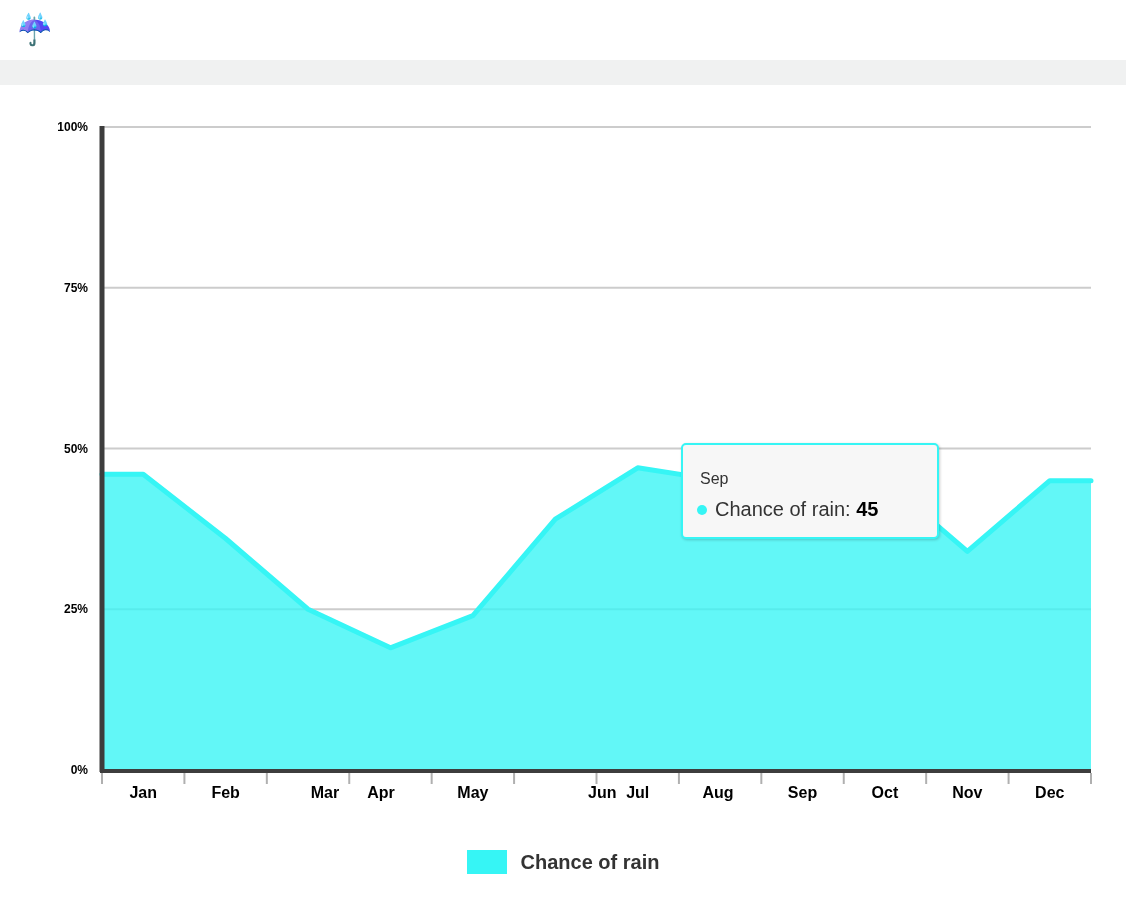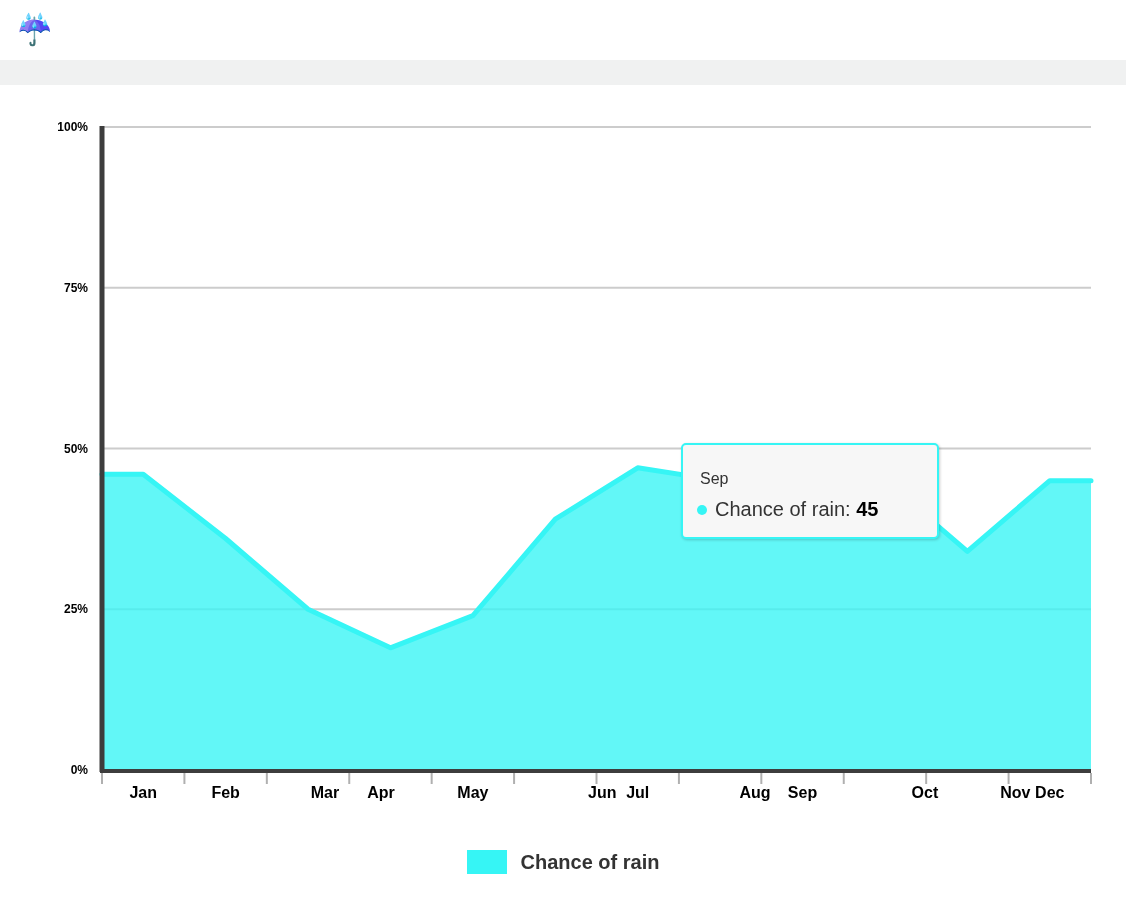--- a/index.html
+++ b/index.html
@@ -249,24 +249,24 @@
       <div class="ylabel" style="top: 34px;">100%</div>
     </div>
   <div class="xlabels" id="xlabels">
       <div class="xlabel" style="left: 143.208px;">Jan</div>
       <div class="xlabel" style="left: 225.625px;">Feb</div>
       <div class="xlabel" style="left: 325px;">Mar</div>
       <div class="xlabel" style="left: 381px;">Apr</div>
       <div class="xlabel" style="left: 472.875px;">May</div>
       <div class="xlabel" style="left: 555.292px; margin-left: 47px;">Jun</div>
       <div class="xlabel" style="left: 637.708px;">Jul</div>
-      <div class="xlabel" style="left: 755px;">Aug</div>
+      <div class="xlabel" style="left: 718px;">Aug</div>
       <div class="xlabel" style="left: 802.542px;">Sep</div>
-      <div class="xlabel" style="left: 884.958px; margin-left: 40px;">Oct</div>
-      <div class="xlabel" style="left: 967.375px; margin-left: 48px;">Nov</div>
+      <div class="xlabel" style="left: 884.958px;">Oct</div>
+      <div class="xlabel" style="left: 967.375px;">Nov</div>
       <div class="xlabel" style="left: 1049.79px;">Dec</div>
     </div>
 
   <div class="tooltip">
     <div class="tooltip-title">Sep</div>
     <div class="tooltip-row">
       <span class="tooltip-dot"></span><span>Chance of rain:</span> <span class="tooltip-val">45</span>
     </div>
     <svg class="tooltip-tail" width="44" height="26" viewBox="0 0 44 26">
       <path d="M1 1 L22 24 L43 1" fill="#f7f7f7" stroke="#36f5f5" stroke-width="2" stroke-linejoin="round"></path>

